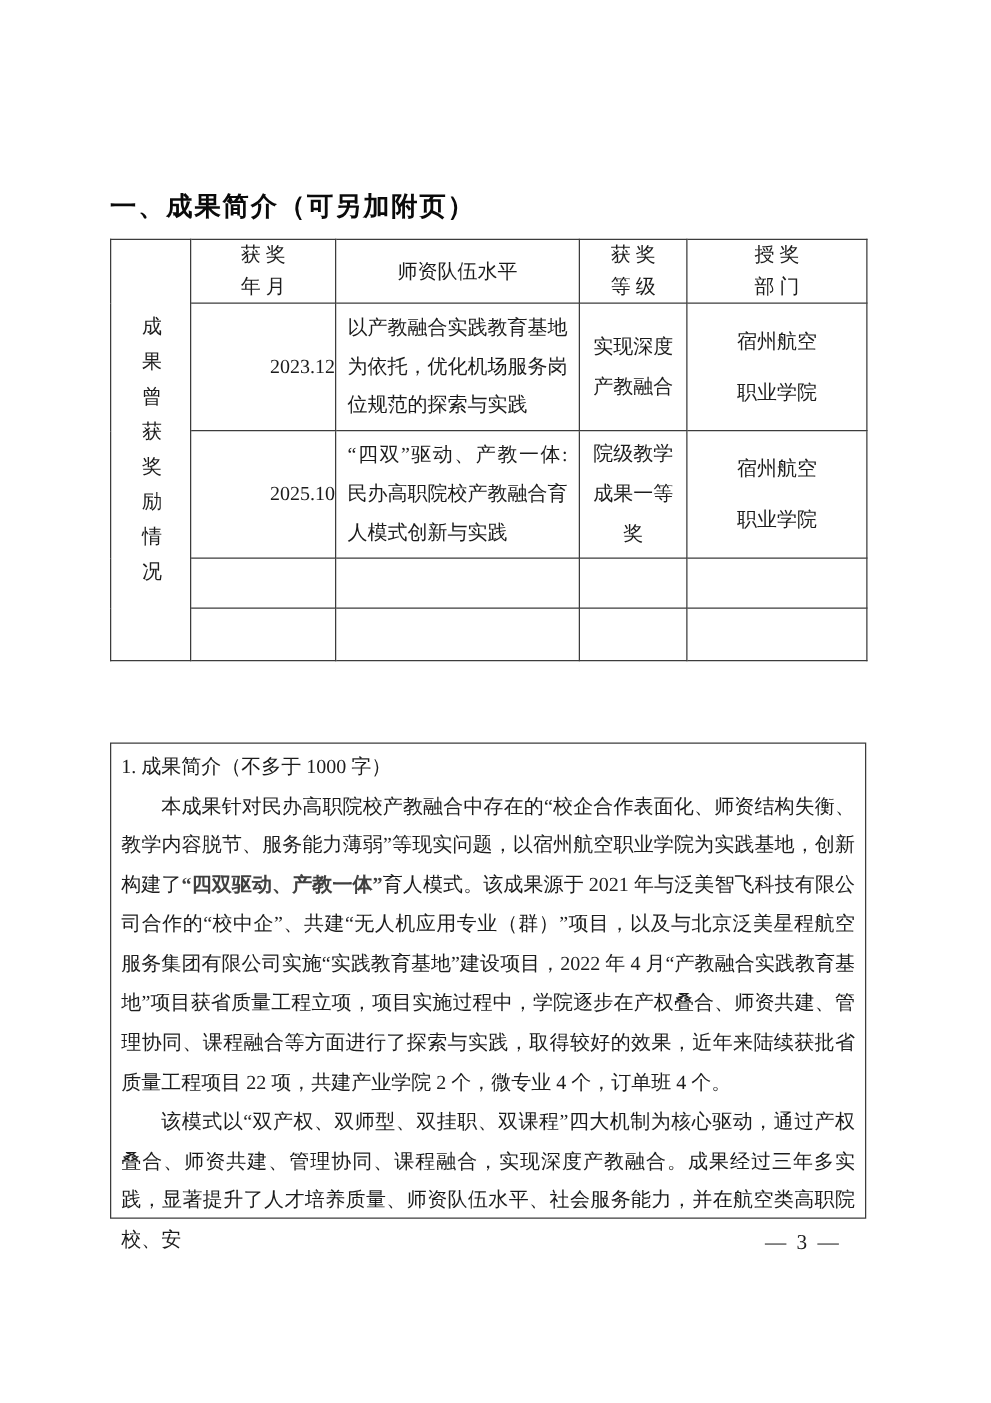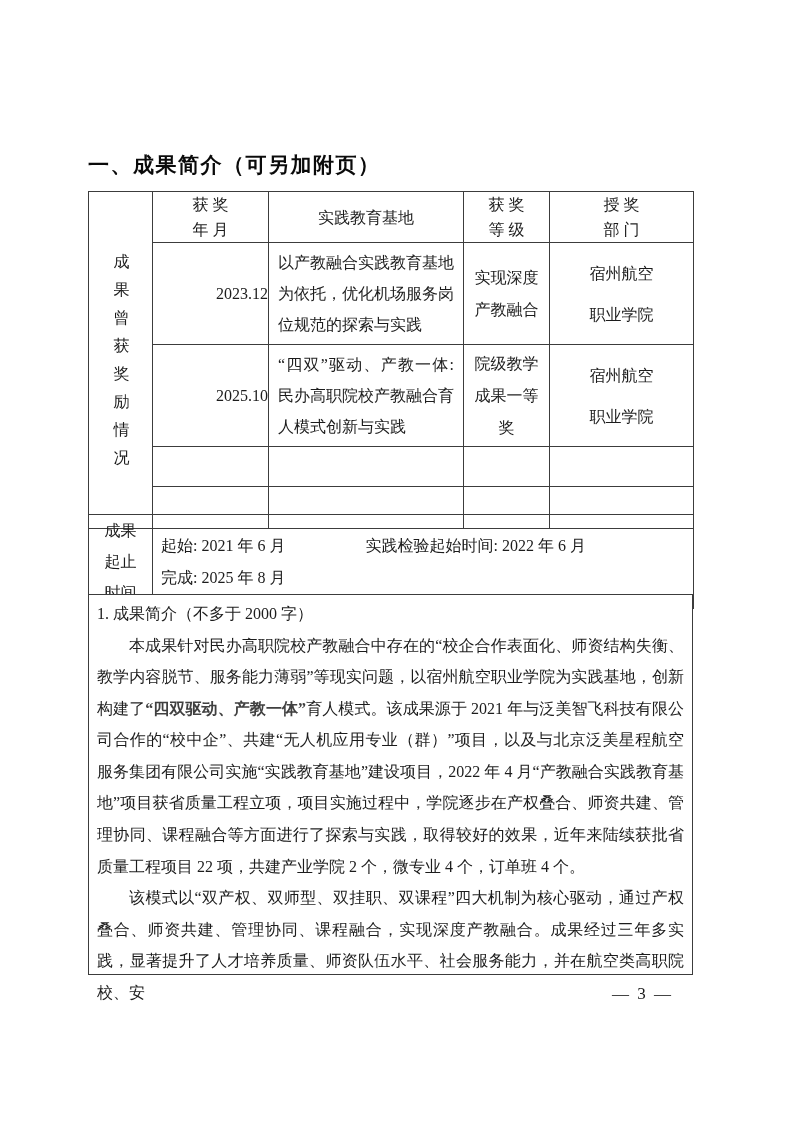--- a/index.html
+++ b/index.html
@@ -87,21 +87,21 @@
         <col style="width:86px">
         <col style="width:144px">
     </colgroup>
     <tbody>
       <tr style="height:51px;">
         <td class="vcell" rowspan="5">
           <div class="vtext8">成果曾获奖励情况</div>
         </td>
         <td class="hdr">获 奖
 年 月</td>
-        <td class="hdr">实践教育基地</td>
+        <td class="hdr">师资队伍水平</td>
         <td class="hdr">获 奖
 等 级</td>
         <td class="hdr">授 奖
 部 门</td>
       </tr>
       <tr style="height:101px;">
         <td class="ycell">2023.12</td>
         <td class="ncell">以产教融合实践教育基地为依托，优化机场服务岗位规范的探索与实践</td>
         <td class="lcell">
           <div class="lvl-narrow">实现深度产教融合</div>
@@ -128,43 +128,22 @@
       </tr>
       <tr style="height:42px;">
         <td class="ycell"></td>
         <td class="ncell"></td>
         <td class="lcell"></td>
         <td class="dcell"></td>
       </tr>
     </tbody>
   </table>
 
-  <table class="tbl duration">
-    <colgroup>
-      <col style="width:64px">
-        <col style="width:541px">
-    </colgroup>
-    <tbody>
-      <tr style="height:81px;">
-        <td class="vcell">
-          <div class="vtext3">成果起止时间</div>
-        </td>
-        <td class="dur-cell">
-          <div class="dur-line">
-            <span>起始: 2021 年 6 月</span><span class="dur-practice">实践检验起始时间: 2022 年 6 月</span>
-          </div>
-          <div class="dur-line">
-            <span>完成: 2025 年 8 月</span>
-          </div>
-        </td>
-      </tr>
-    </tbody>
-  </table>
 
   <div class="summary">
-    <div class="sum-heading">1. 成果简介（不多于 2000 字）</div>
+    <div class="sum-heading">1. 成果简介（不多于 1000 字）</div>
     <p class="sum-p"><span>本成果针对民办高职院校产教融合中存在的“校企合作表面化、师资结构失衡、教学内容脱节、服务能力薄弱”等现实问题，以宿州航空职业学院为实践基地，创新构建了</span><b>“四双驱动、产教一体”</b><span>育人模式。该成果源于 2021 年与泛美智飞科技有限公司合作的“校中企”、共建“无人机应用专业（群）”项目，以及与北京泛美星程航空服务集团有限公司实施“实践教育基地”建设项目，2022 年 4 月“产教融合实践教育基地”项目获省质量工程立项，项目实施过程中，学院逐步在产权叠合、师资共建、管理协同、课程融合等方面进行了探索与实践，取得较好的效果，近年来陆续获批省质量工程项目 22 项，共建产业学院 2 个，微专业 4 个，订单班 4 个。</span></p>
     <p class="sum-p">该模式以“双产权、双师型、双挂职、双课程”四大机制为核心驱动，通过产权叠合、师资共建、管理协同、课程融合，实现深度产教融合。成果经过三年多实践，显著提升了人才培养质量、师资队伍水平、社会服务能力，并在航空类高职院校、安</p>
   </div>
 
   <div class="page-number">— 3 —</div>
 
 </div>
 
 </body></html>

